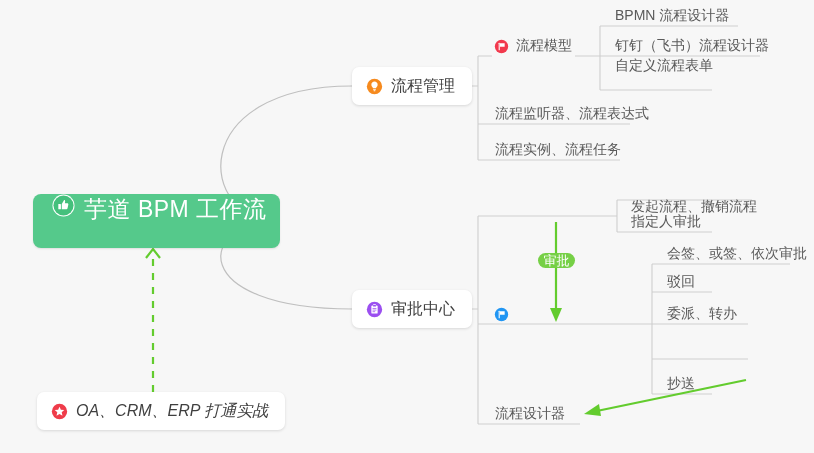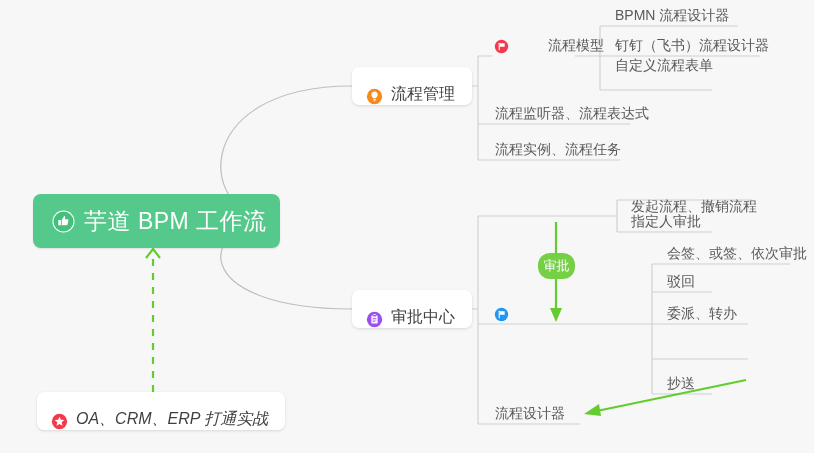--- a/index.html
+++ b/index.html
@@ -33,40 +33,40 @@
   .root-node {
     position: absolute;
     left: 33px;
     top: 194px;
     width: 247px;
     height: 54px;
     background: #55c98b;
     border-radius: 8px;
     box-sizing: border-box;
     display: flex;
-    align-items: center;
+    align-items: flex-start;
     padding-left: 19px;
     box-shadow: 0 1px 2px rgba(0,0,0,0.10);
   }
   .root-label {
     color: #ffffff;
     font-size: 23px;
     letter-spacing: 0.5px;
     margin-left: 9px;
     white-space: nowrap;
   }
 
   
   .card {
     position: absolute;
     background: #ffffff;
     border-radius: 7px;
     box-shadow: 0 1px 3px rgba(0,0,0,0.13);
     display: flex;
-    align-items: flex-end;
+    align-items: center;
     box-sizing: border-box;
     padding: 0 15px 0 12px;
     height: 35px;
     white-space: nowrap;
   }
   .card .card-label {
     font-size: 15px;
     color: #4a4a4a;
     margin-left: 8px;
   }
@@ -86,21 +86,20 @@
     color: #5a5a5a;
     white-space: nowrap;
     padding: 0 6px 4px 6px;
     box-sizing: border-box;
     display: flex;
     align-items: flex-end;
     height: 24px;
   }
   .leaf.iconed {
     padding-left: 4px;
-    gap: 32px;
   }
   .leaf .leaf-label {
     line-height: 17px;
     margin-left: 7px;
     margin-top: 21px;
   }
   .leaf .leaf-label.noicon {
     margin-left: 0;
   }
 
@@ -286,17 +285,17 @@
     <span class="leaf-label noicon">委派、转办</span>
   </div>
   <div class="leaf" style="left:661px; top:372px;">
     <span class="leaf-label noicon">抄送</span>
   </div>
 
   <div class="leaf" style="left:489px; top:402px;">
     <span class="leaf-label noicon">流程设计器</span>
   </div>
 
-  <div class="chip" style="left:538px; top:253px; width:37px; height:26px;border-radius:12px;">
+  <div class="chip" style="left:538px; top:253px; width:37px; height:15px;border-radius:12px;">
     <span>审批</span>
   </div>
 
 </div>
 
 </body></html>

